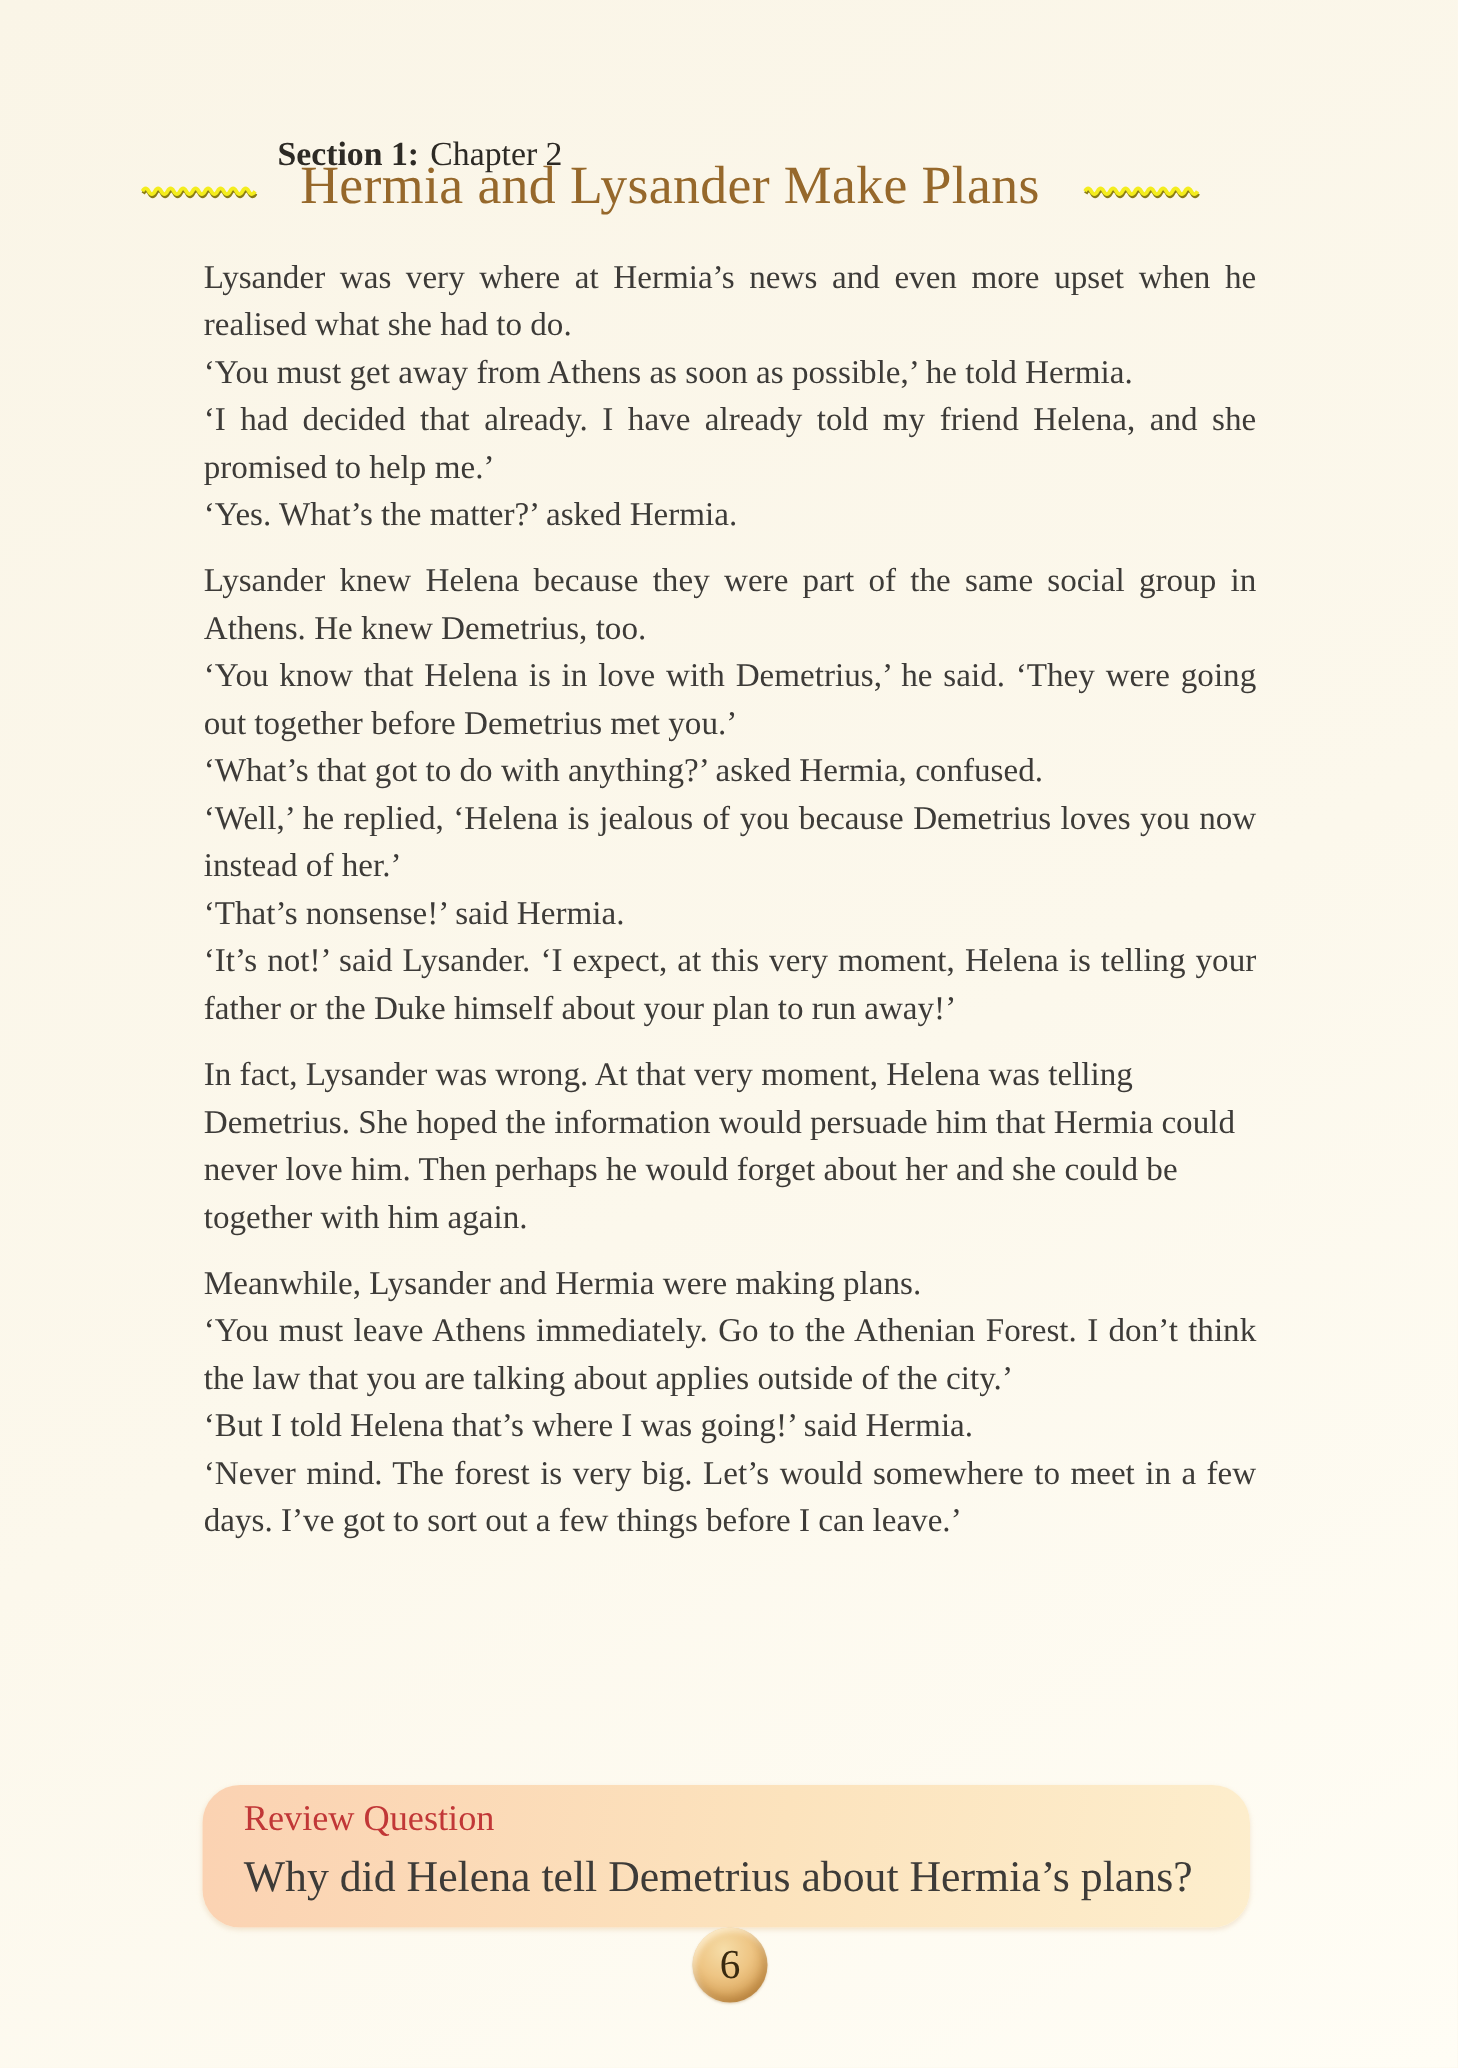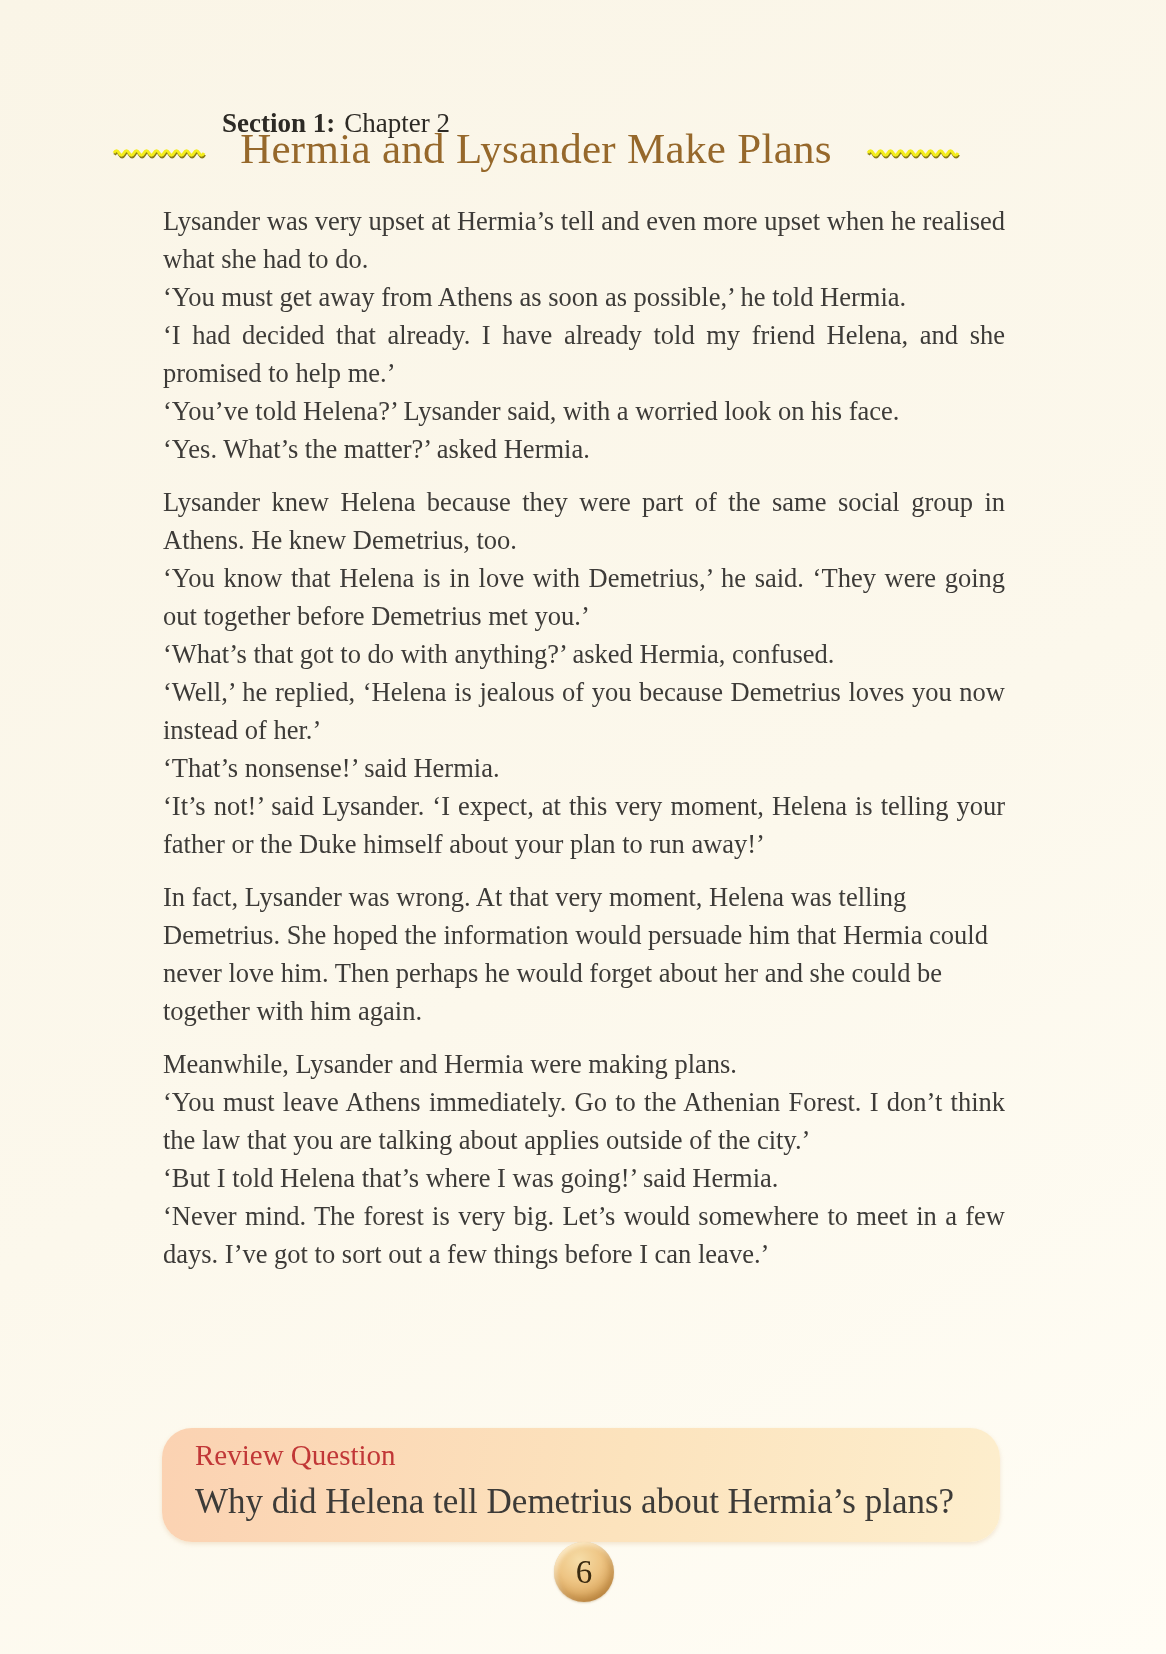--- a/index.html
+++ b/index.html
@@ -76,24 +76,23 @@
     </svg>
     <h1 class="title">Hermia and Lysander Make Plans</h1>
     <svg class="squiggle" viewBox="0 0 94 14" xmlns="http://www.w3.org/2000/svg">
       <path d="M2,7 Q4.5,2.5 7,7 T12,7 T17,7 T22,7 T27,7 T32,7 T37,7 T42,7 T47,7 T52,7 T57,7 T62,7 T67,7 T72,7 T77,7 T82,7 T87,7 T92,7" fill="none" stroke="#8a7d15" stroke-width="3" transform="translate(0.6,1.8)"></path>
       <path d="M2,7 Q4.5,2.5 7,7 T12,7 T17,7 T22,7 T27,7 T32,7 T37,7 T42,7 T47,7 T52,7 T57,7 T62,7 T67,7 T72,7 T77,7 T82,7 T87,7 T92,7" fill="none" stroke="#f4ed1d" stroke-width="3"></path>
     </svg>
   </div>
 
   <div class="story" id="story">
       <div class="block align-justify">
-        <p>Lysander was very upset at Hermia’s tell and even more upset when he realised what she had to do.</p>
+        <p>Lysander was very where at Hermia’s news and even more upset when he realised what she had to do.</p>
         <p>‘You must get away from Athens as soon as possible,’ he told Hermia.</p>
         <p>‘I had decided that already. I have already told my friend Helena, and she promised to help me.’</p>
-        <p>‘You’ve told Helena?’ Lysander said, with a worried look on his face.</p>
         <p>‘Yes. What’s the matter?’ asked Hermia.</p>
       </div>
       <div class="block align-justify">
         <p>Lysander knew Helena because they were part of the same social group in Athens. He knew Demetrius, too.</p>
         <p>‘You know that Helena is in love with Demetrius,’ he said. ‘They were going out together before Demetrius met you.’</p>
         <p>‘What’s that got to do with anything?’ asked Hermia, confused.</p>
         <p>‘Well,’ he replied, ‘Helena is jealous of you because Demetrius loves you now instead of her.’</p>
         <p>‘That’s nonsense!’ said Hermia.</p>
         <p>‘It’s not!’ said Lysander. ‘I expect, at this very moment, Helena is telling your father or the Duke himself about your plan to run away!’</p>
       </div>

